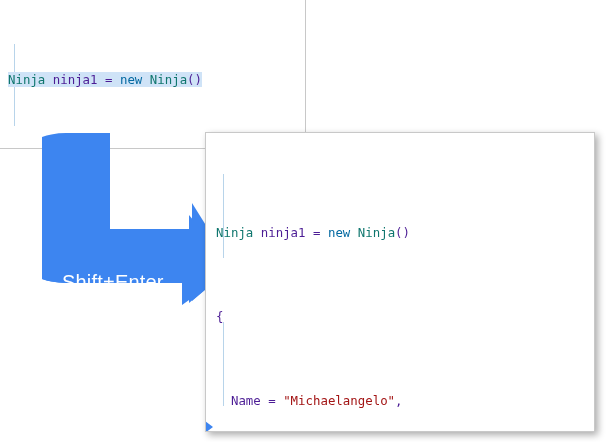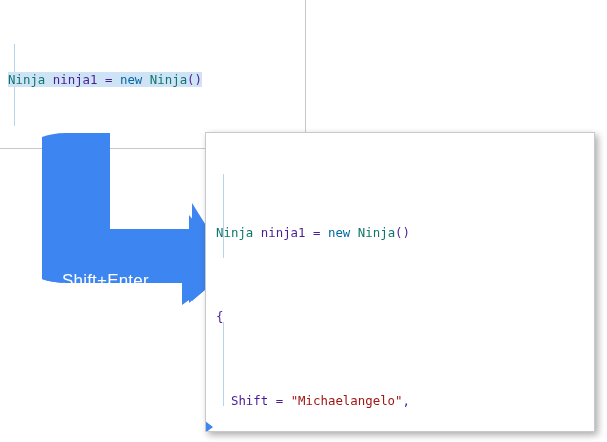--- a/index.html
+++ b/index.html
@@ -80,21 +80,21 @@
     width:190px;height:172px;
     z-index:5;
   }
   #arrow-label{
     position:absolute;
     left:62px;top:271px;
     width:150px;
     z-index:7;
     color:#ffffff;
     font-family:"Liberation Sans",sans-serif;
-    font-size:17px;
+    font-size:20px;
     font-weight:400;
     letter-spacing:0.2px;
     white-space:nowrap;
     pointer-events:none;
   }
 </style>
 </head>
 <body>
 
 <div class="panel" id="top-panel">
@@ -143,21 +143,21 @@
   <div class="guide" id="bot-guide-2"></div>
   <div class="gutter-marker"></div>
 
   <div class="code">
 
     
     <div class="ln"><span class="t-type">Ninja</span><span class="t-pl"> </span><span class="t-pl">ninja1</span><span class="t-pl"> = </span><span class="t-kw">new</span><span class="t-pl"> </span><span class="t-type">Ninja</span><span class="t-pl">()</span></div>
 
     <div class="ln"><span class="t-pl">{</span></div>
 
-    <div class="ln"><span class="t-pl">  </span><span class="t-pl">Shift</span><span class="t-pl"> = </span><span class="t-str">"Michaelangelo"</span><span class="t-pl">,</span></div>
+    <div class="ln"><span class="t-pl">  </span><span class="t-pl">Name</span><span class="t-pl"> = </span><span class="t-str">"Michaelangelo"</span><span class="t-pl">,</span></div>
 
     
 
     
 
     
 
     
 
     

